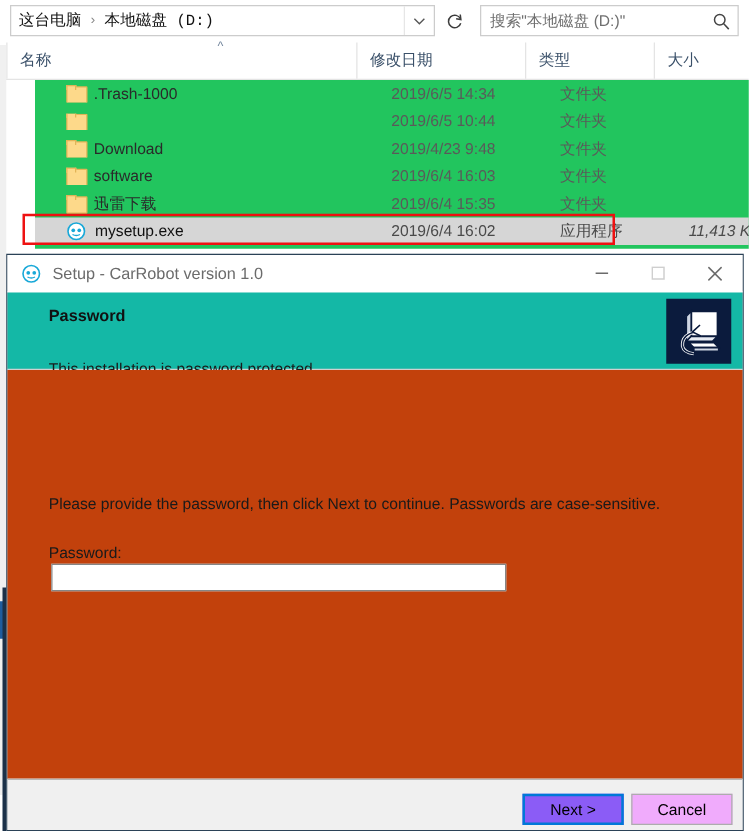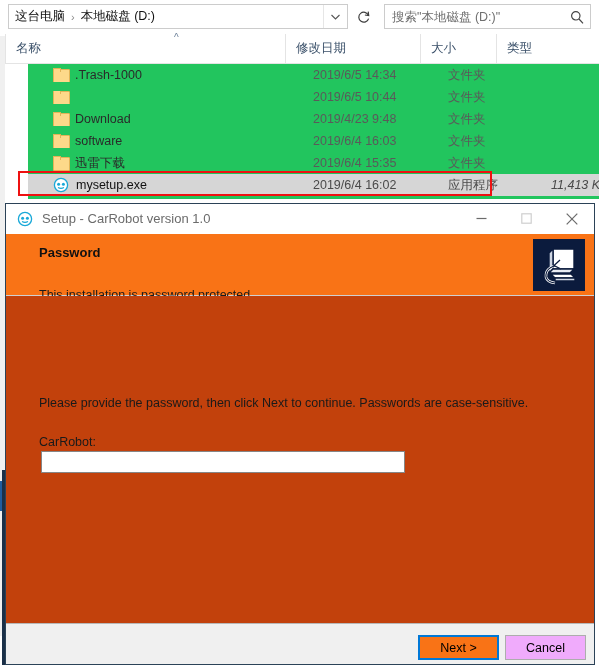--- a/index.html
+++ b/index.html
@@ -19,21 +19,21 @@
     background: #ffffff;
   }
   .addr-bar {
     position: absolute; left: 0; top: 0; width: 599px; height: 34px;
     background: #ffffff;
     display: flex; align-items: stretch;
   }
   .addr-field {
     position: absolute; left: 8px; top: 4px; width: 340px; height: 25px;
     border: 1px solid #cccccc; background: #ffffff;
-    display: flex; align-items: center;
+    display: flex; align-items: center; font-family: Liberation Mono, monospace;
   }
   .addr-crumbs {
     display: flex; align-items: center; gap: 6px;
     padding-left: 6px; flex: 1; overflow: hidden;
     font-size: 12.5px; color: #1a1a1a; white-space: nowrap;
   }
   .crumb { color: #111111; }
   .crumb-sep { color: #8a8a8a; font-size: 11px; }
   .addr-dd {
     width: 24px; height: 23px; display: flex; align-items: center;
@@ -166,21 +166,21 @@
     white-space: nowrap; overflow: hidden;
   }
   .win-btns { display: flex; height: 30px; }
   .win-btn {
     width: 45px; height: 30px; display: flex;
     align-items: center; justify-content: center;
   }
   .win-btn svg { display: block; }
 
   .dlg-header {
-    position: relative; height: 62px; background: #f97316;
+    position: relative; height: 62px; background: #14b8a6;
     border-bottom: 1px solid #d0d0d0;
   }
   .dlg-h-title {
     position: absolute; left: 33px; top: 11px;
     font-size: 13px; font-weight: bold; color: #111111;
   }
   .dlg-h-sub {
     position: absolute; left: 33px; top: 30px;
     font-size: 12.5px; color: #1a1a1a; margin-top: 24px;
   }
@@ -217,21 +217,21 @@
     border-top: 1px solid #b8b8b8;
   }
   .btn {
     position: absolute; top: 11px; height: 25px; width: 81px;
     background: #f0abfc; border: 1px solid #adadad;
     font-size: 12.5px; color: #000000;
     font-family: "Liberation Sans", sans-serif;
     display: flex; align-items: center; justify-content: center;
     cursor: default;
   }
-  .btn-next { right: 95px; border: 2px solid #0078d7; background: #f97316; }
+  .btn-next { right: 95px; border: 2px solid #0078d7; background: #8b5cf6; }
   .btn-cancel { right: 8px; }
 </style>
 </head>
 <body>
 
 <div id="root">
 
   <div class="explorer">
 
     <div class="addr-bar">
@@ -267,25 +267,25 @@
     </div>
 
     <div class="col-head">
       <div class="cell col-name">
         <span>名称</span>
         <span class="sort-caret">^</span>
       </div>
       <div class="cell col-date">
         <span>修改日期</span>
       </div>
+      <div class="cell col-type">
+        <span>类型</span>
+      </div>
       <div class="cell col-size">
         <span>大小</span>
-      </div>
-      <div class="cell col-type">
-        <span>类型</span>
       </div>
     </div>
 
     <div class="file-list" id="file-list">
         <div class="file-row">
           <div class="fr-name">
             <span class="folder-ico"></span>
             <span>.Trash-1000</span>
           </div>
           <div class="fr-date">2019/6/5 14:34</div>
@@ -398,21 +398,21 @@
 
           <path d="M22 22 Q8 24 9 34 Q10 39 18 40" fill="none" stroke="#ffffff" stroke-width="2.6"></path>
           <path d="M22 22 Q8 24 9 34 Q10 39 18 40" fill="none" stroke="#0b1b3d" stroke-width="1.2"></path>
           <path d="M23 17 L17 22.5 L24 26" fill="#ffffff" stroke="#0b1b3d" stroke-width="1.3"></path>
         </svg>
       </div>
     </div>
 
     <div class="dlg-body">
       <div class="body-instr">Please provide the password, then click Next to continue. Passwords are case-sensitive.</div>
-      <div class="pw-label">CarRobot:</div>
+      <div class="pw-label">Password:</div>
       <div class="pw-input">
         <input type="text" value="" placeholder="" style="">
       </div>
     </div>
 
     <div class="dlg-footer">
       <div class="btn btn-next" style="border-color: rgb(0, 120, 215);">Next &gt;</div>
       <div class="btn btn-cancel">Cancel</div>
     </div>
   </div>

